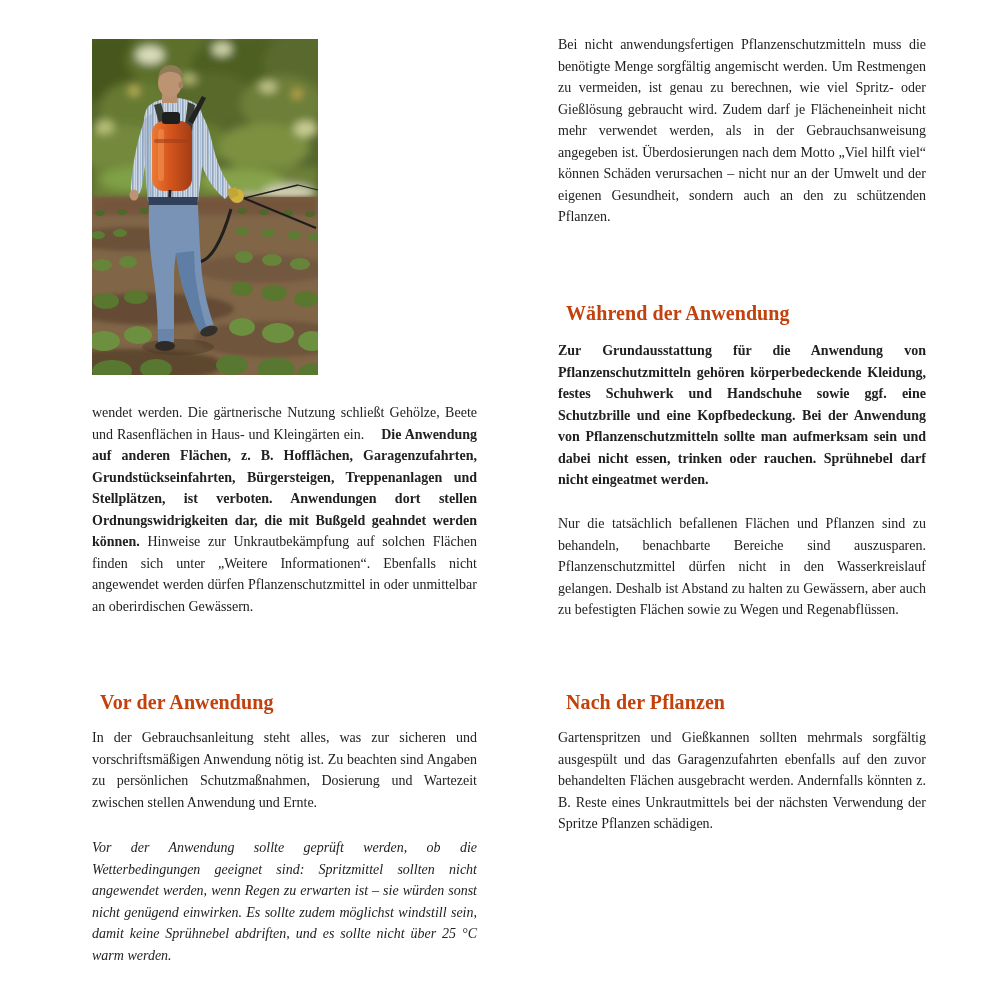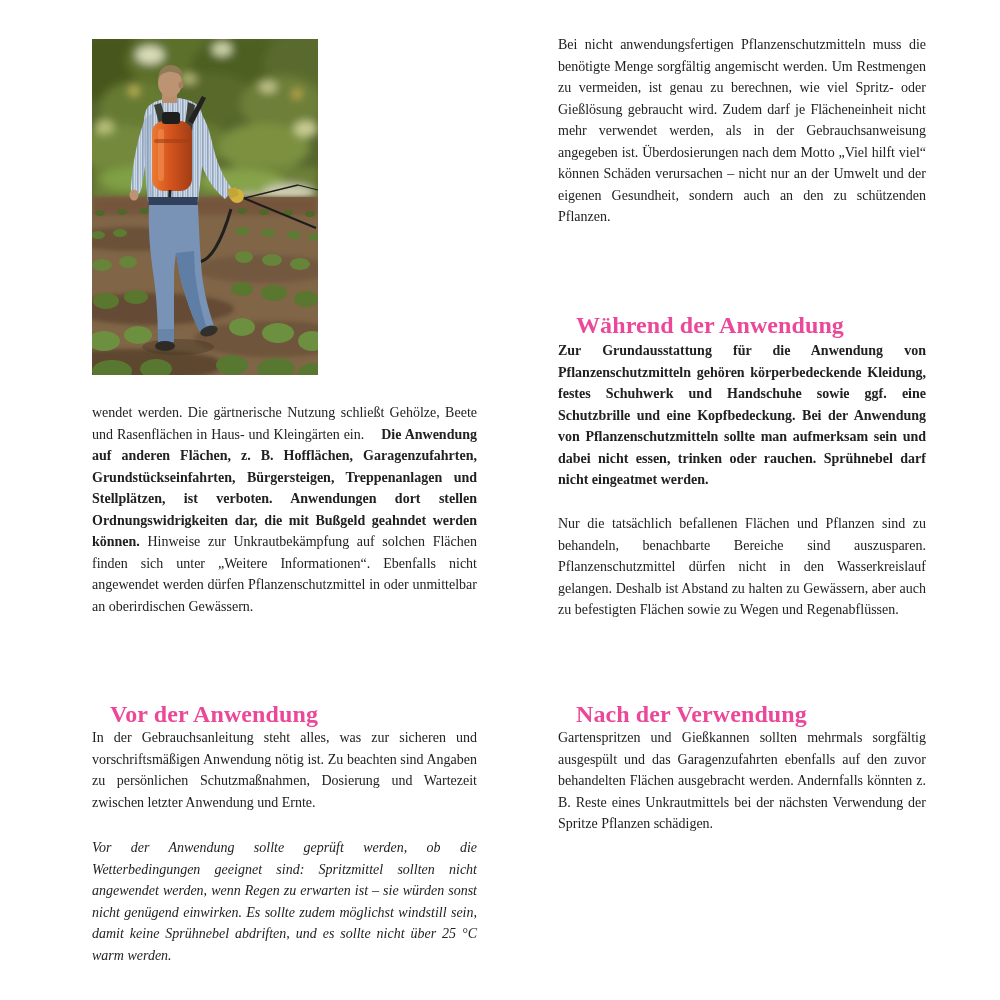--- a/index.html
+++ b/index.html
@@ -11,21 +11,21 @@
   .col { position: absolute; top: 0; height: 1000px; }
   .col-left  { left: 92px;  width: 385px; }
   .col-right { left: 558px; width: 368px; }
   .abs { position: absolute; left: 0; width: 100%; margin: 0; }
   p.body {
     font-size: 14px; line-height: 21.5px; color: #212121;
     text-align: justify; hyphens: auto; -webkit-hyphens: auto;
     margin: 0;
   }
   h2.section-heading {
-    margin: 18px; font-size: 24px; font-weight: 700; color: #ec4899;
+    margin: 8px; font-size: 20px; font-weight: 700; color: #c2410c;
     letter-spacing: 0.1px;
   }
   .bold-run { font-weight: 700; margin-left: 13px; }
   .photo {
     position: absolute; left: 0; top: 39px; width: 226px; height: 336px;
     overflow: hidden; background: #6b7d3a;
   }
   .photo svg { display: block; }
 </style>
 </head>
@@ -182,28 +182,28 @@
           <line x1="206" y1="146" x2="226" y2="151" stroke="#1c1c1c" stroke-width="1.2"></line>
           <circle cx="145" cy="157" r="7" fill="#d3b33e"></circle>
           <path d="M135,150 L144,148 L147,156 L138,160 Z" fill="#c2a636"></path>
         </g>
       </svg>
     </div>
 
     <p class="body abs" style="top:402px;"><span>wendet werden. Die gärtnerische Nutzung schließt Gehölze, Beete und Rasenflächen in Haus- und Kleingärten ein. </span><span class="bold-run">Die Anwendung auf anderen Flächen, z. B. Hofflächen, Garagenzufahrten, Grundstückseinfahrten, Bürgersteigen, Treppenanlagen und Stellplätzen, ist verboten. Anwendungen dort stellen Ordnungswidrigkeiten dar, die mit Bußgeld geahndet werden können.</span><span> Hinweise zur Unkrautbekämpfung auf solchen Flächen finden sich unter „Weitere Informationen“. Ebenfalls nicht angewendet werden dürfen Pflanzenschutzmittel in oder unmittelbar an oberirdischen Gewässern.</span></p>
 
     <h2 class="section-heading abs" style="top:683px;">Vor der Anwendung</h2>
-    <p class="body abs" style="top:727px;">In der Gebrauchsanleitung steht alles, was zur sicheren und vorschriftsmäßigen Anwendung nötig ist. Zu beachten sind Angaben zu persönlichen Schutzmaßnahmen, Dosierung und Wartezeit zwischen letzter Anwendung und Ernte.</p>
+    <p class="body abs" style="top:727px;">In der Gebrauchsanleitung steht alles, was zur sicheren und vorschriftsmäßigen Anwendung nötig ist. Zu beachten sind Angaben zu persönlichen Schutzmaßnahmen, Dosierung und Wartezeit zwischen stellen Anwendung und Ernte.</p>
     <p class="body abs" style="top:837px;font-style:italic;">Vor der Anwendung sollte geprüft werden, ob die Wetterbedingungen geeignet sind: Spritzmittel sollten nicht angewendet werden, wenn Regen zu erwarten ist – sie würden sonst nicht genügend einwirken. Es sollte zudem möglichst windstill sein, damit keine Sprühnebel abdriften, und es sollte nicht über 25 °C warm werden.</p>
   </div>
 
   <div class="col col-right">
     <p class="body abs" style="top:34px;">Bei nicht anwendungsfertigen Pflanzenschutzmitteln muss die benötigte Menge sorgfältig angemischt werden. Um Restmengen zu vermeiden, ist genau zu berechnen, wie viel Spritz- oder Gießlösung gebraucht wird. Zudem darf je Flächeneinheit nicht mehr verwendet werden, als in der Gebrauchsanweisung angegeben ist. Überdosierungen nach dem Motto „Viel hilft viel“ können Schäden verursachen – nicht nur an der Umwelt und der eigenen Gesundheit, sondern auch an den zu schützenden Pflanzen.</p>
 
     <h2 class="section-heading abs" style="top:294px;">Während der Anwendung</h2>
     <p class="body abs" style="top:340px;font-weight:bold;">Zur Grundausstattung für die Anwendung von Pflanzenschutzmitteln gehören körperbedeckende Kleidung, festes Schuhwerk und Handschuhe sowie ggf. eine Schutzbrille und eine Kopfbedeckung. Bei der Anwendung von Pflanzenschutzmitteln sollte man aufmerksam sein und dabei nicht essen, trinken oder rauchen. Sprühnebel darf nicht eingeatmet werden.</p>
     <p class="body abs" style="top:513px;font-family:Liberation Serif, serif;">Nur die tatsächlich befallenen Flächen und Pflanzen sind zu behandeln, benachbarte Bereiche sind auszusparen. Pflanzenschutzmittel dürfen nicht in den Wasserkreislauf gelangen. Deshalb ist Abstand zu halten zu Gewässern, aber auch zu befestigten Flächen sowie zu Wegen und Regenabflüssen.</p>
 
-    <h2 class="section-heading abs" style="top:683px;">Nach der Verwendung</h2>
+    <h2 class="section-heading abs" style="top:683px;">Nach der Pflanzen</h2>
     <p class="body abs" style="top:727px;">Gartenspritzen und Gießkannen sollten mehrmals sorgfältig ausgespült und das Garagenzufahrten ebenfalls auf den zuvor behandelten Flächen ausgebracht werden. Andernfalls könnten z. B. Reste eines Unkrautmittels bei der nächsten Verwendung der Spritze Pflanzen schädigen.</p>
   </div>
 
 </div>
 
 </body></html>

